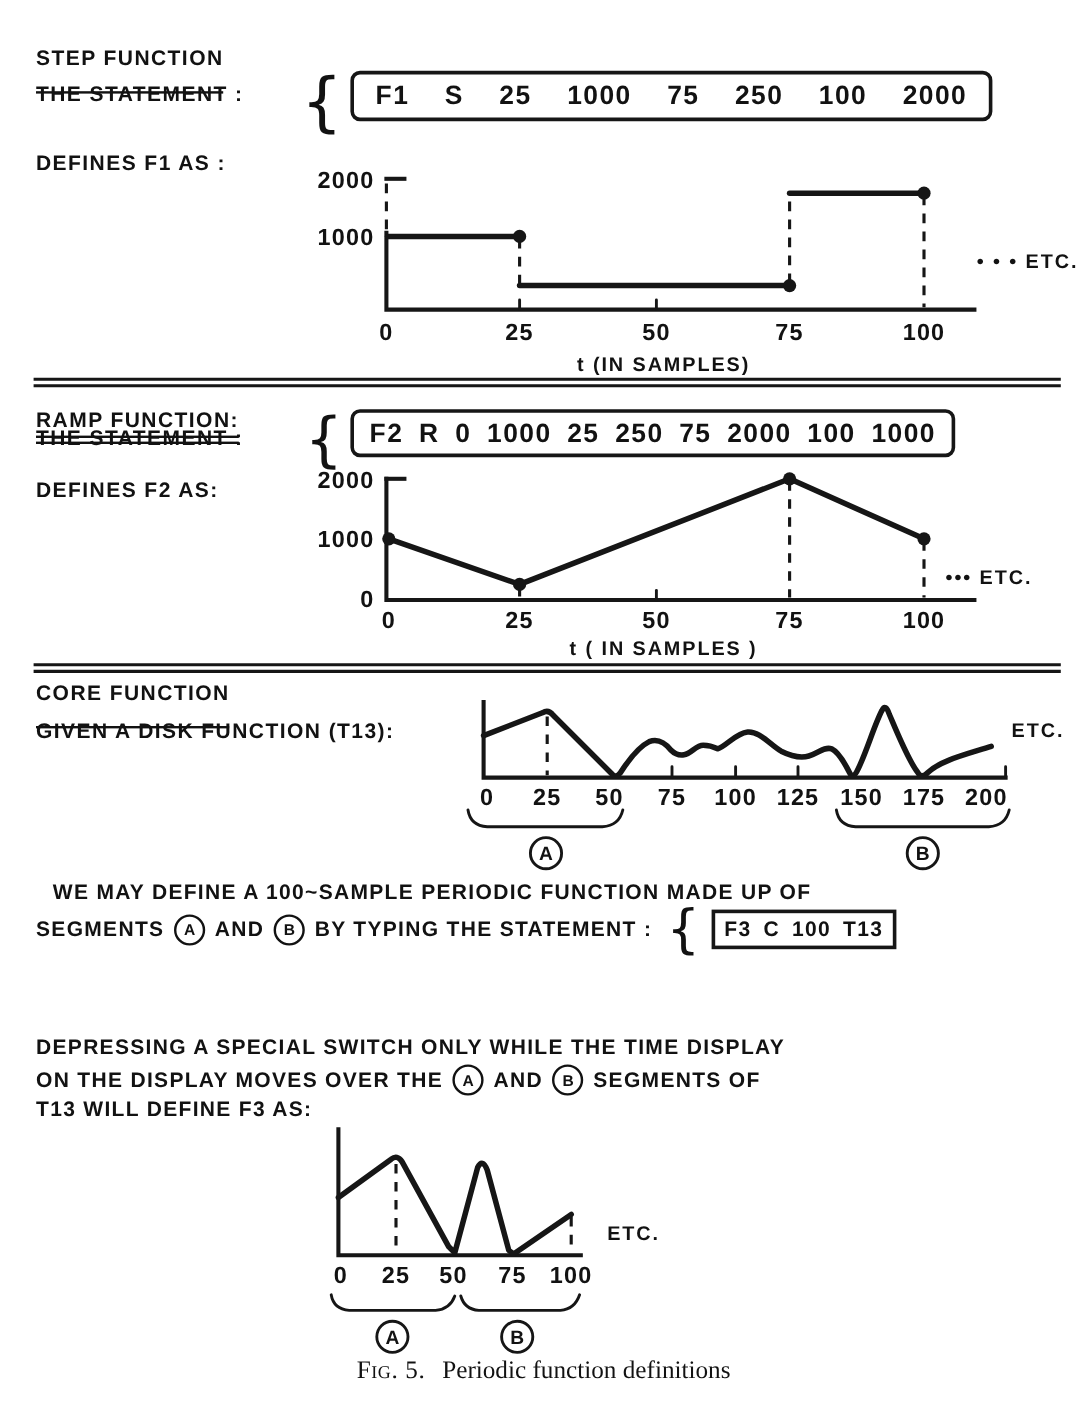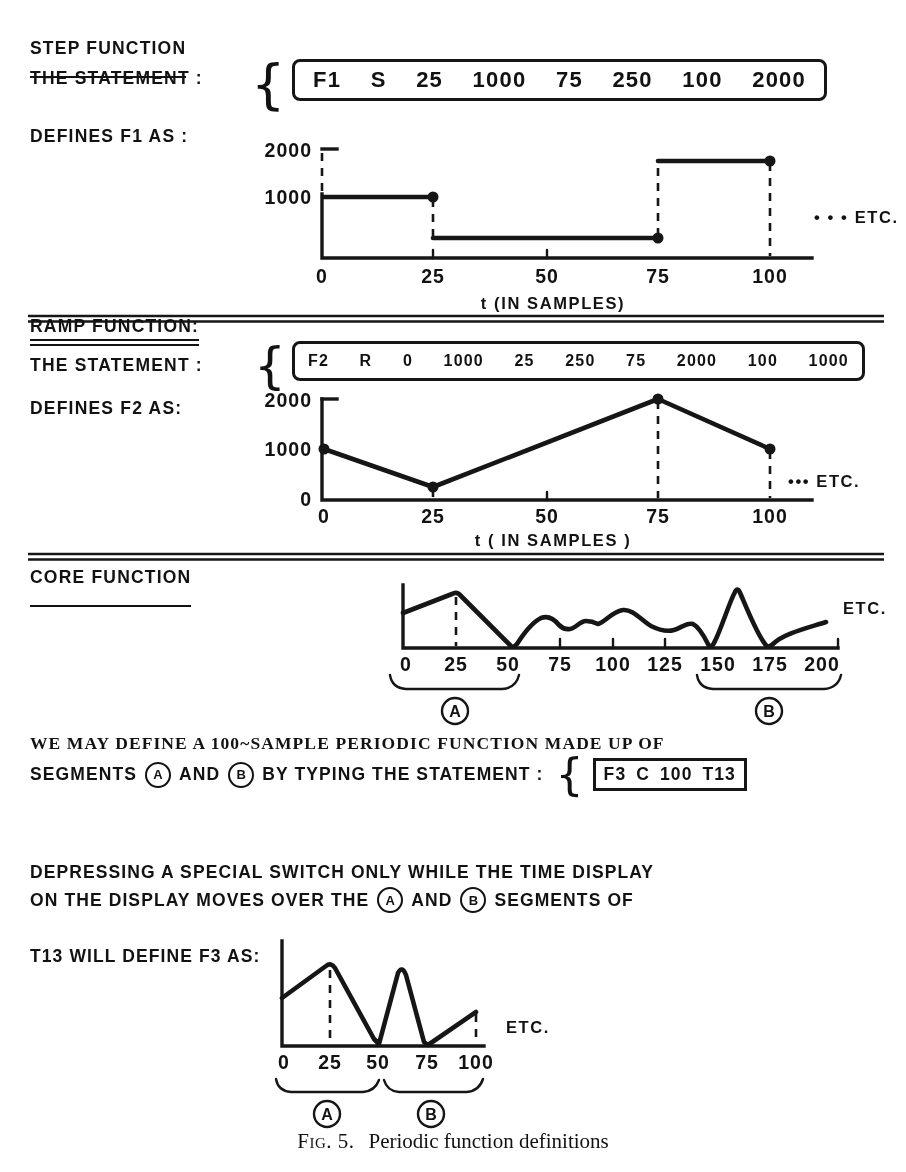--- a/index.html
+++ b/index.html
@@ -154,40 +154,41 @@
     <span>S</span>
     <span>25</span>
     <span>1000</span>
     <span>75</span>
     <span>250</span>
     <span>100</span>
     <span>2000</span>
   </div>
   <div class="t" style="left:30px;top:126px;">DEFINES F1 AS :</div>
 
-  <div class="t head-d" style="left:30px;top:316px;">RAMP FUNCTION:</div>
+  <div class="t head-d" style="left:30px;top:340px;">RAMP FUNCTION:</div>
   <div class="t" style="left:30px;top:355px;">THE STATEMENT :</div>
   <div class="bigbrace" style="left:254px;top:341px;font-size:50px;">{</div>
-  <div class="stmt-box" style="left:292px;top:341px;width:573px;height:40px;padding:0 13px;font-size:16px;">
+  <div class="stmt-box" style="left:292px;top:341px;width:504px;height:40px;padding:0 13px;font-size:22px;">
     <span>F2</span>
     <span>R</span>
     <span>0</span>
     <span>1000</span>
     <span>25</span>
     <span>250</span>
     <span>75</span>
     <span>2000</span>
     <span>100</span>
     <span>1000</span>
   </div>
   <div class="t" style="left:30px;top:398px;">DEFINES F2 AS:</div>
 
   <div class="t head-u" style="left:30px;top:567px;">CORE FUNCTION</div>
-
-  <div class="para" style="left:30px;top:733px;font-family:Liberation Serif, serif;">WE MAY DEFINE A 100~SAMPLE PERIODIC FUNCTION MADE UP OF</div>
+  <div class="t" style="left:30px;top:599px;">GIVEN A DISK FUNCTION (T13):</div>
+
+  <div class="para" style="left:44px;top:733px;">WE MAY DEFINE A 100~SAMPLE PERIODIC FUNCTION MADE UP OF</div>
   <div class="para row" style="left:30px;top:757px;">
     <span>SEGMENTS</span>
     <span class="circ">
         <span>A</span>
       </span>
     <span>AND</span>
     <span class="circ">
         <span>B</span>
       </span>
     <span>BY TYPING THE STATEMENT :</span>
@@ -205,19 +206,19 @@
     <span>ON THE DISPLAY MOVES OVER THE</span>
     <span class="circ">
         <span>A</span>
       </span>
     <span>AND</span>
     <span class="circ">
         <span>B</span>
       </span>
     <span>SEGMENTS OF</span>
   </div>
-  <div class="para" style="left:30px;top:946px;text-align:right;">T13 WILL DEFINE F3 AS:</div>
+  <div class="para" style="left:30px;top:914px;text-align:right;">T13 WILL DEFINE F3 AS:</div>
 
   <div class="caption" style="top:1129px;">
     <span class="cap-label">Fig. 5.</span><span>Periodic function definitions</span>
   </div>
 
 </div>
 
 </body></html>

